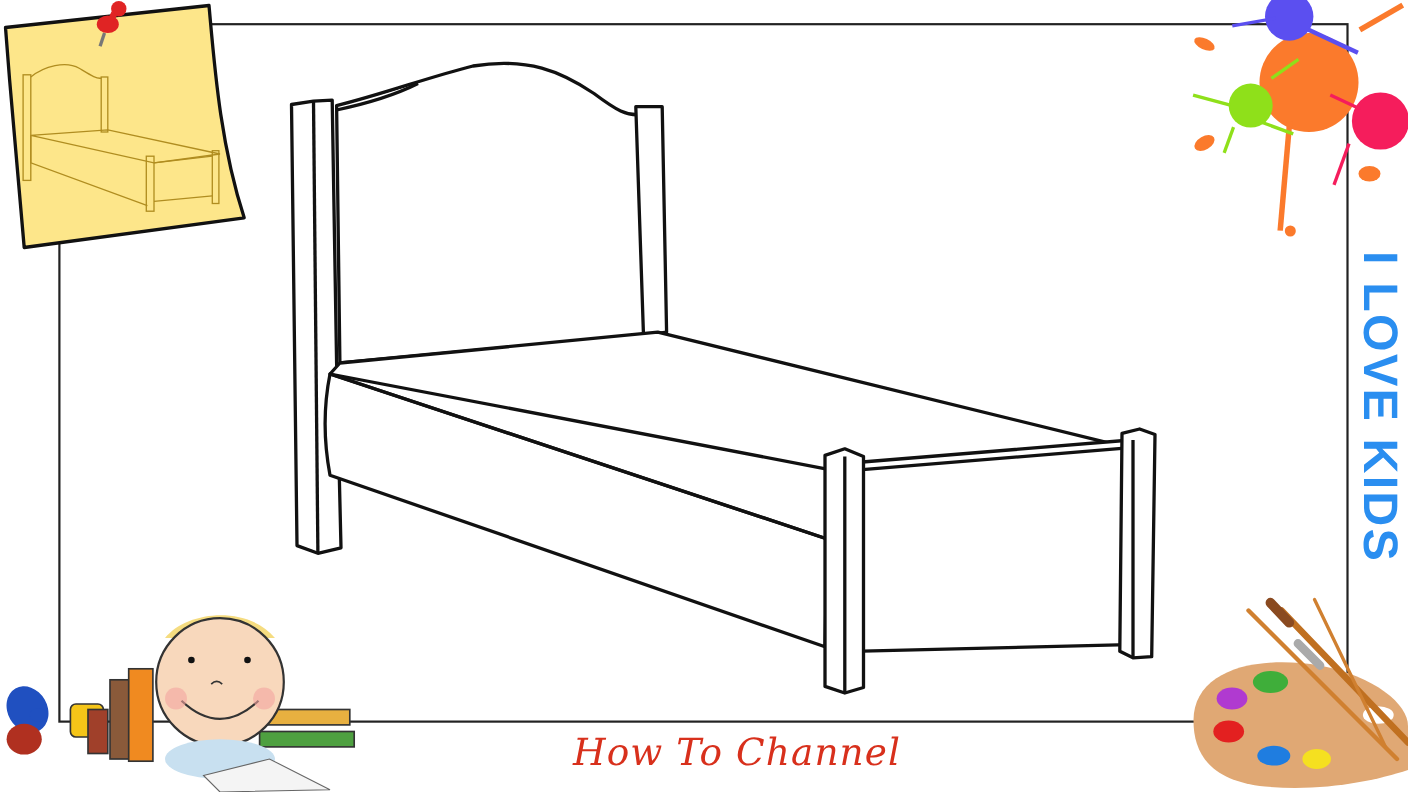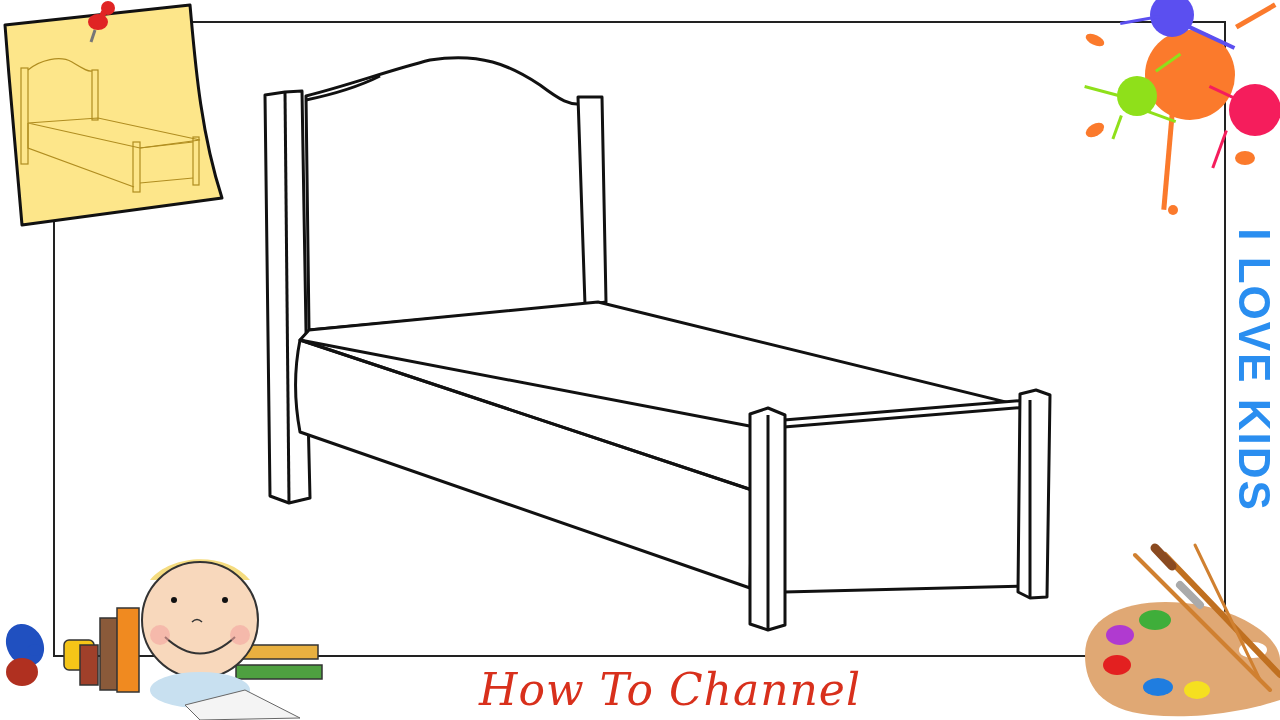--- a/index.html
+++ b/index.html
@@ -1,19 +1,19 @@
 <!DOCTYPE html>
 <html><head>
 <meta charset="utf-8">
 <style>
   html,body{margin:0;padding:0;background:#fff;}
   body{width:1280px;height:720px;position:relative;overflow:hidden;font-family:"DejaVu Sans",sans-serif;}
   .layer{position:absolute;left:0;top:0;}
   #frame{position:absolute;left:53px;top:21px;width:1169px;height:632px;border:2px solid #222;box-sizing:content-box;}
-  #caption{position:absolute;left:470px;top:664px;width:400px;text-align:center;font-family:"DejaVu Serif",serif;font-style:italic;font-size:44px;color:#d8301c;letter-spacing:1px;}
+  #caption{position:absolute;left:470px;top:664px;width:400px;text-align:center;font-family:"DejaVu Serif",serif;font-style:italic;font-size:34px;color:#d8301c;letter-spacing:1px;}
   #vtext{position:absolute;left:1234px;top:190px;width:40px;height:360px;}
   #vtext span{position:absolute;left:50%;top:50%;transform:translate(-50%,-50%) rotate(90deg);white-space:nowrap;font-family:"Liberation Sans",sans-serif;font-weight:bold;font-size:44px;color:#2a8ef0;letter-spacing:2px;}
 </style>
 </head>
 <body>
 
 <div id="frame"></div>
 
 <svg class="layer" width="240" height="240">
   <path d="M5,25 L190,5 C195,60 200,130 222,198 L22,225 C15,150 10,90 5,25 Z" fill="#fde68a" stroke="#111" stroke-width="3" stroke-linejoin="round"></path>

